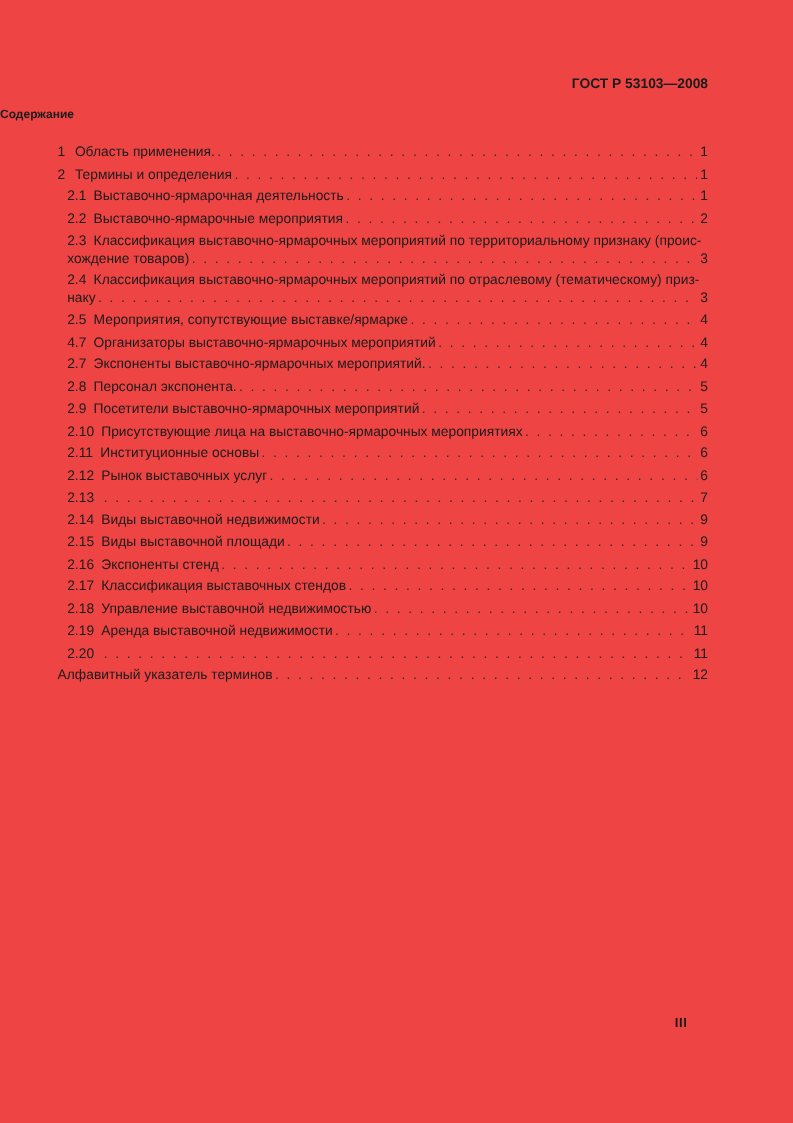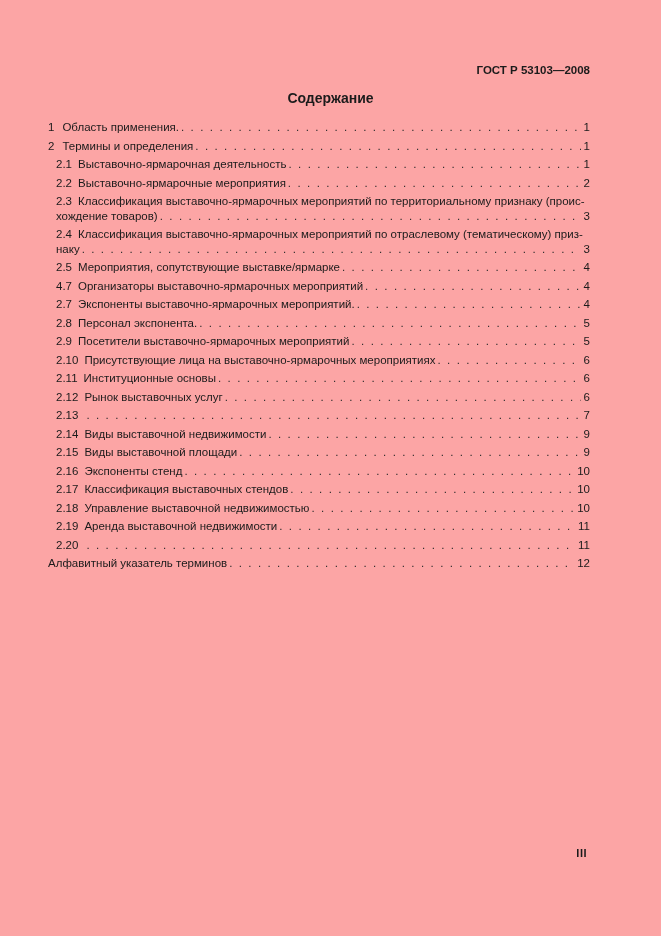--- a/index.html
+++ b/index.html
@@ -4,40 +4,40 @@
 <style>
   html, body {
     margin: 0;
     padding: 0;
     background: #ffffff;
   }
   .page {
     position: relative;
     width: 661px;
     height: 936px;
-    background: #fca5a5;
+    background: #ef4444;
     overflow: hidden;
     font-family: "Liberation Sans", sans-serif;
     color: #1b1b1b;
   }
   .header-code {
     position: absolute;
     top: 64px;
     right: 71px;
     font-size: 11.5px;
     font-weight: bold;
     white-space: nowrap;
   }
   .doc-title {
     position: absolute;
     top: 90px;
     left: 0;
     right: 0;
-    text-align: center;
-    font-size: 14px;
+    text-align: left;
+    font-size: 10px;
     font-weight: bold;
   }
   .toc {
     position: absolute;
     top: 120px;
     left: 48px;
     right: 71px;
     font-size: 11.5px;
   }
   .toc-entry { margin-bottom: 4px; }
@@ -59,21 +59,21 @@
     color: #2a2a2a;
   }
   .page-num {
     white-space: nowrap;
     padding-left: 3px;
     text-align: right;
   }
   .footer-page {
     position: absolute;
     top: 847px;
-    right: 74px;
+    right: 88px;
     font-size: 11px;
     font-weight: bold;
     letter-spacing: 0.5px;
   }
 </style>
 </head>
 <body>
 
 <div class="page">
   <div class="header-code">ГОСТ Р 53103—2008</div>

